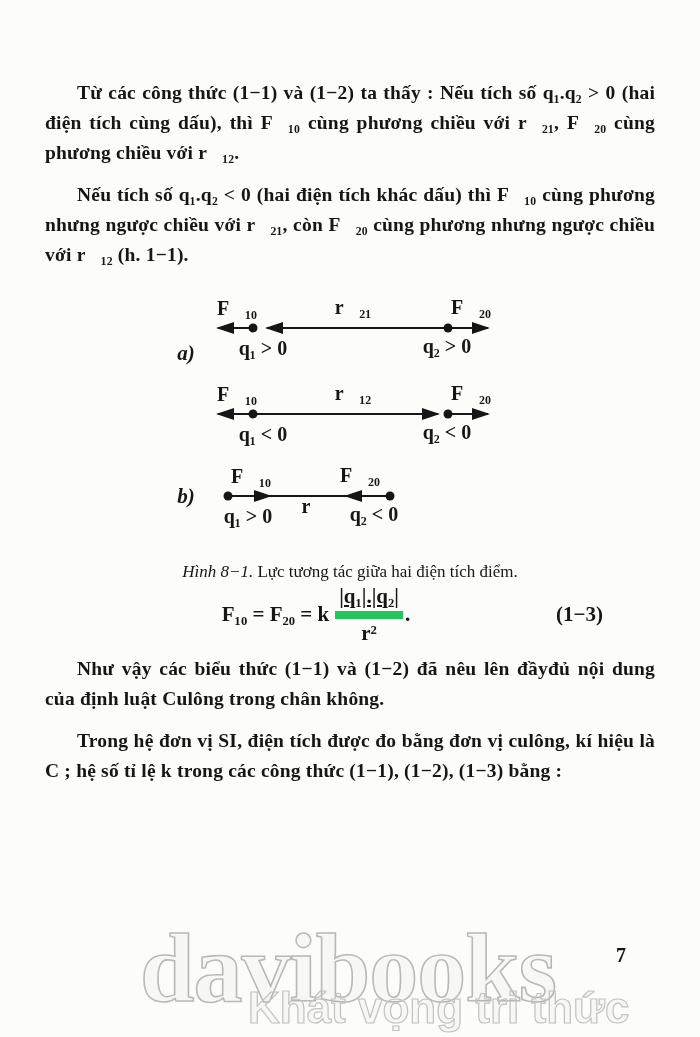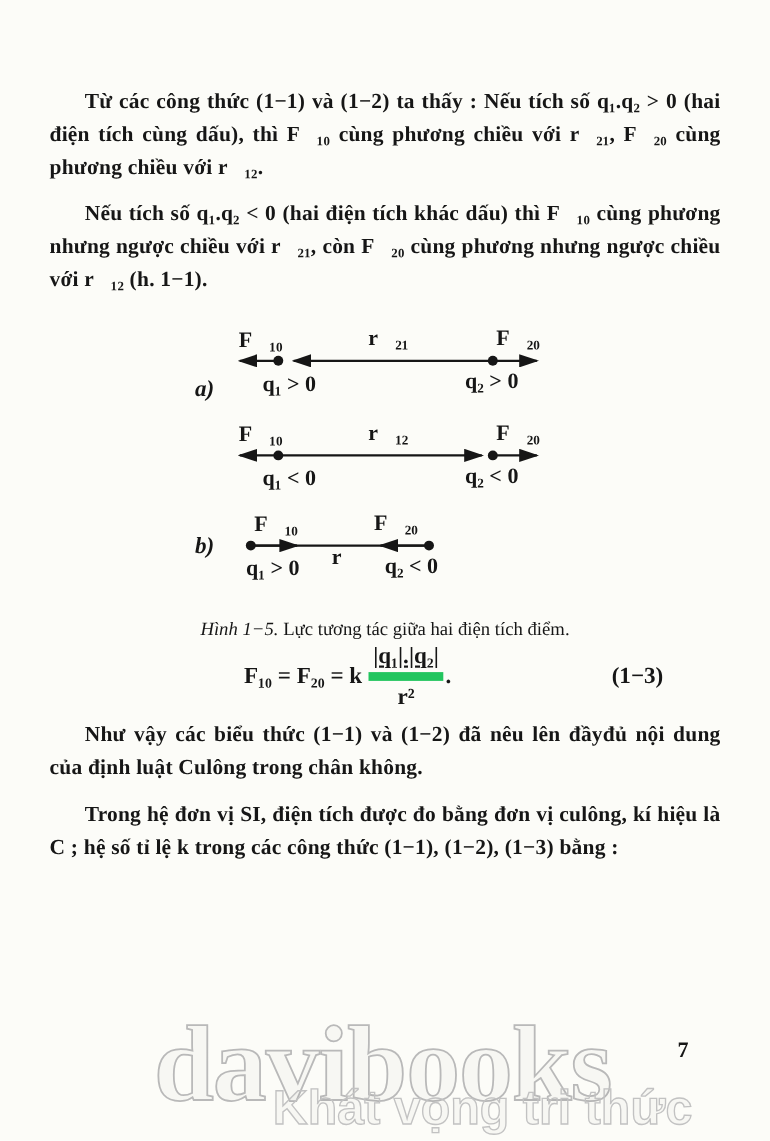--- a/index.html
+++ b/index.html
@@ -151,21 +151,21 @@
           <text x="251" y="187" text-anchor="middle" stroke="none">F⃗₁₀</text>
           <text x="360" y="186" text-anchor="middle" stroke="none">F⃗₂₀</text>
           <text x="306" y="217" text-anchor="middle" stroke="none">r</text>
           <text x="248" y="227" text-anchor="middle" stroke="none">q₁ &gt; 0</text>
           <text x="374" y="225" text-anchor="middle" stroke="none">q₂ &lt; 0</text>
           <text class="letter" x="186" y="207" text-anchor="middle" stroke="none">b)</text>
         </g>
       </svg>
     </div>
 
-    <div class="caption"><span class="cap-label">Hình 1−5.</span><span> Lực tương tác giữa hai điện tích điểm.</span></div>
+    <div class="caption"><span class="cap-label">Hình 8−1.</span><span> Lực tương tác giữa hai điện tích điểm.</span></div>
 
 
     <div class="formula">
       <span class="formula-body">
         <span class="f-lhs">F₁₀ = F₂₀ = k</span>
         <span class="frac">
           <span class="num">|q₁|.|q₂|</span>
           <span class="den">r²</span>
         </span>
         <span class="f-period">.</span>

